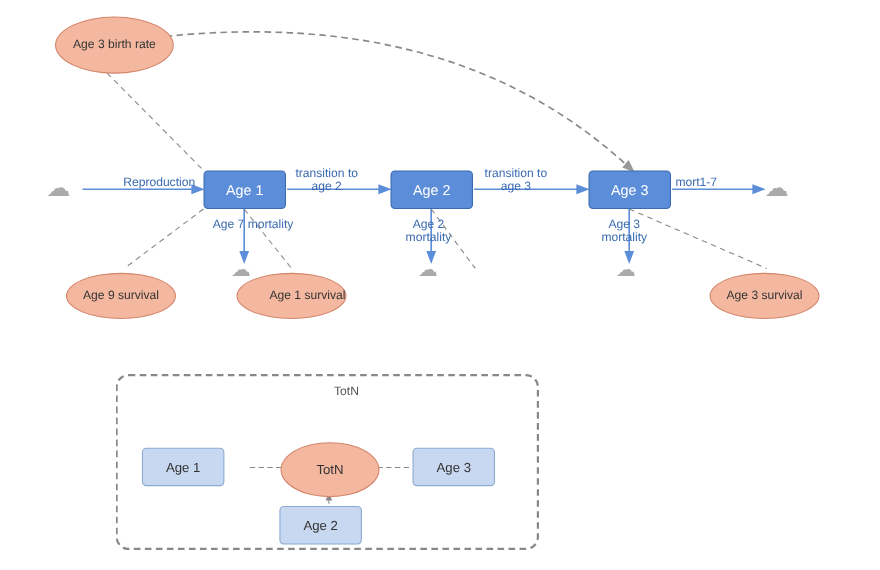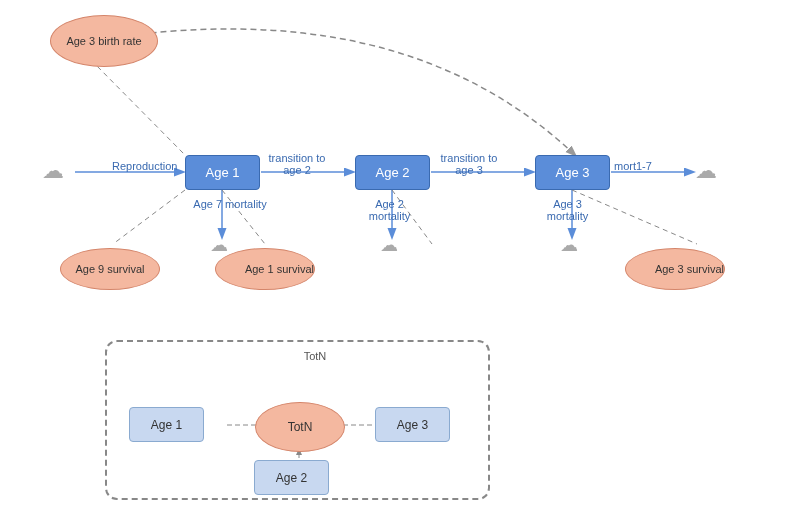--- a/index.html
+++ b/index.html
@@ -172,21 +172,21 @@
   <div class="label-text" style="left:185px;top:198px;width:90px;">Age 7 mortality</div>
   <div class="label-text" style="left:352px;top:198px;width:75px;">Age 2<br>mortality</div>
   <div class="label-text" style="left:530px;top:198px;width:75px;">Age 3<br>mortality</div>
 
   <div class="node-ellipse" style="left:60px;top:248px;width:100px;height:42px;">
     <span>Age 9 survival</span>
   </div>
   <div class="node-ellipse" style="left:215px;top:248px;width:100px;height:42px;justify-content:flex-end;">
     <span>Age 1 survival</span>
   </div>
-  <div class="node-ellipse" style="left:625px;top:248px;width:100px;height:42px;justify-content:flex-end;">
+  <div class="node-ellipse" style="left:645px;top:248px;width:100px;height:42px;">
     <span>Age 3 survival</span>
   </div>
 
   <div class="bottom-container" style="left:105px;top:340px;width:385px;height:160px;">
 
     <div class="totn-label" style="left:178px;top:8px;width:60px;">
       <span>TotN</span>
     </div>
 
     <svg style="position:absolute;top:0;left:0;width:385px;height:160px;">

